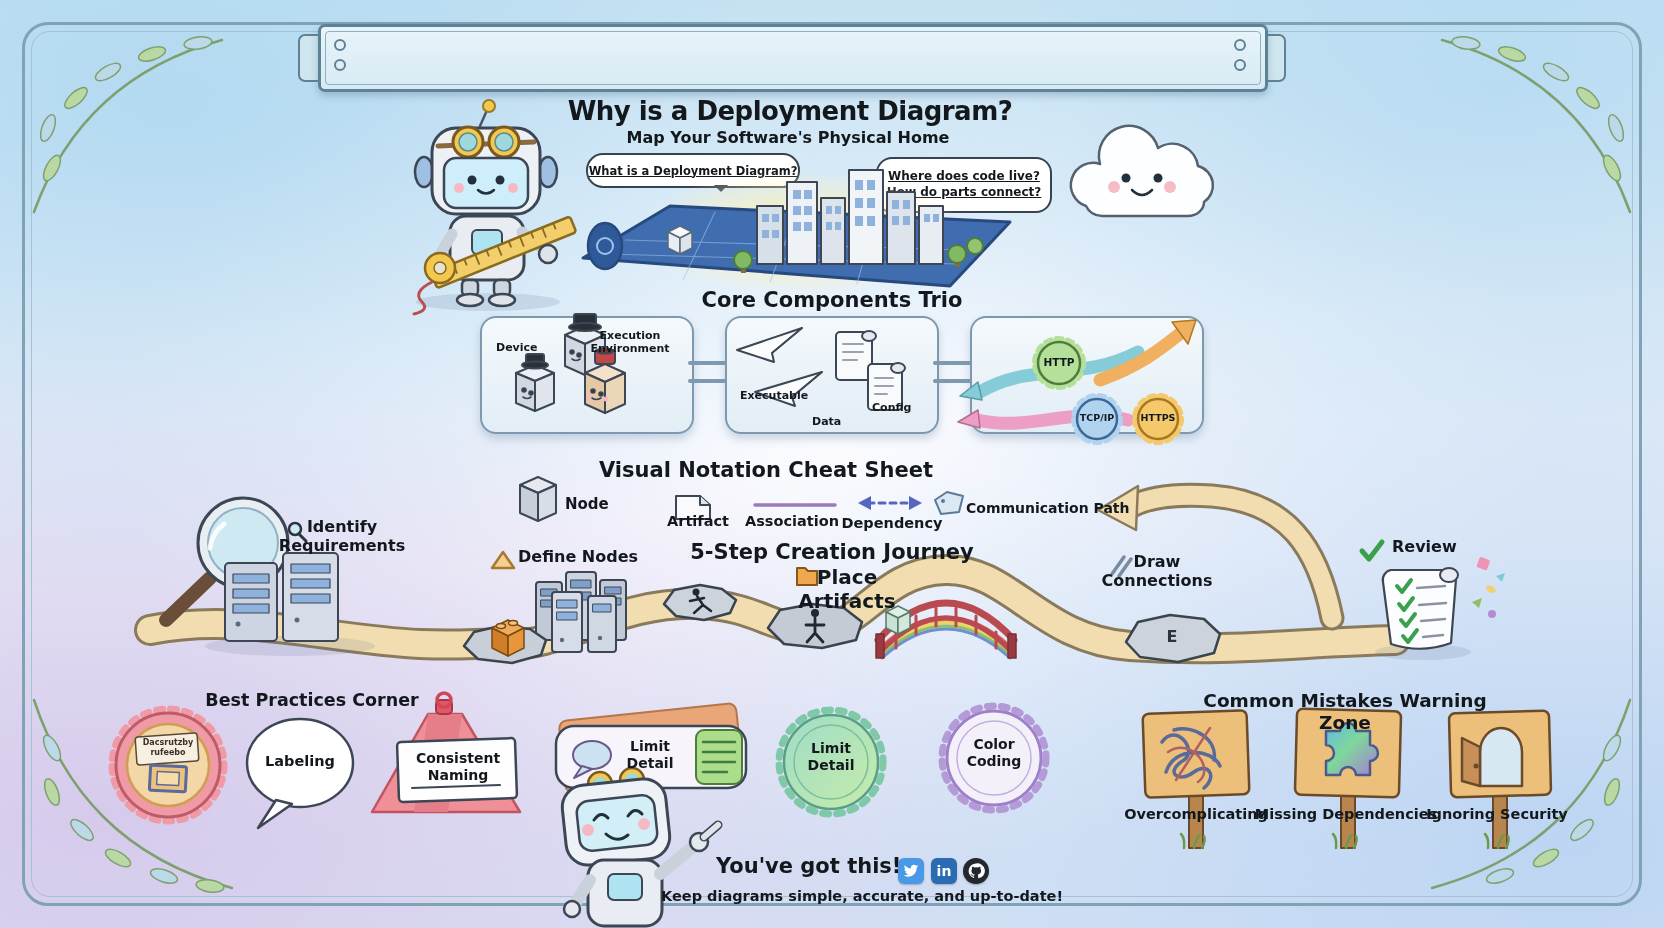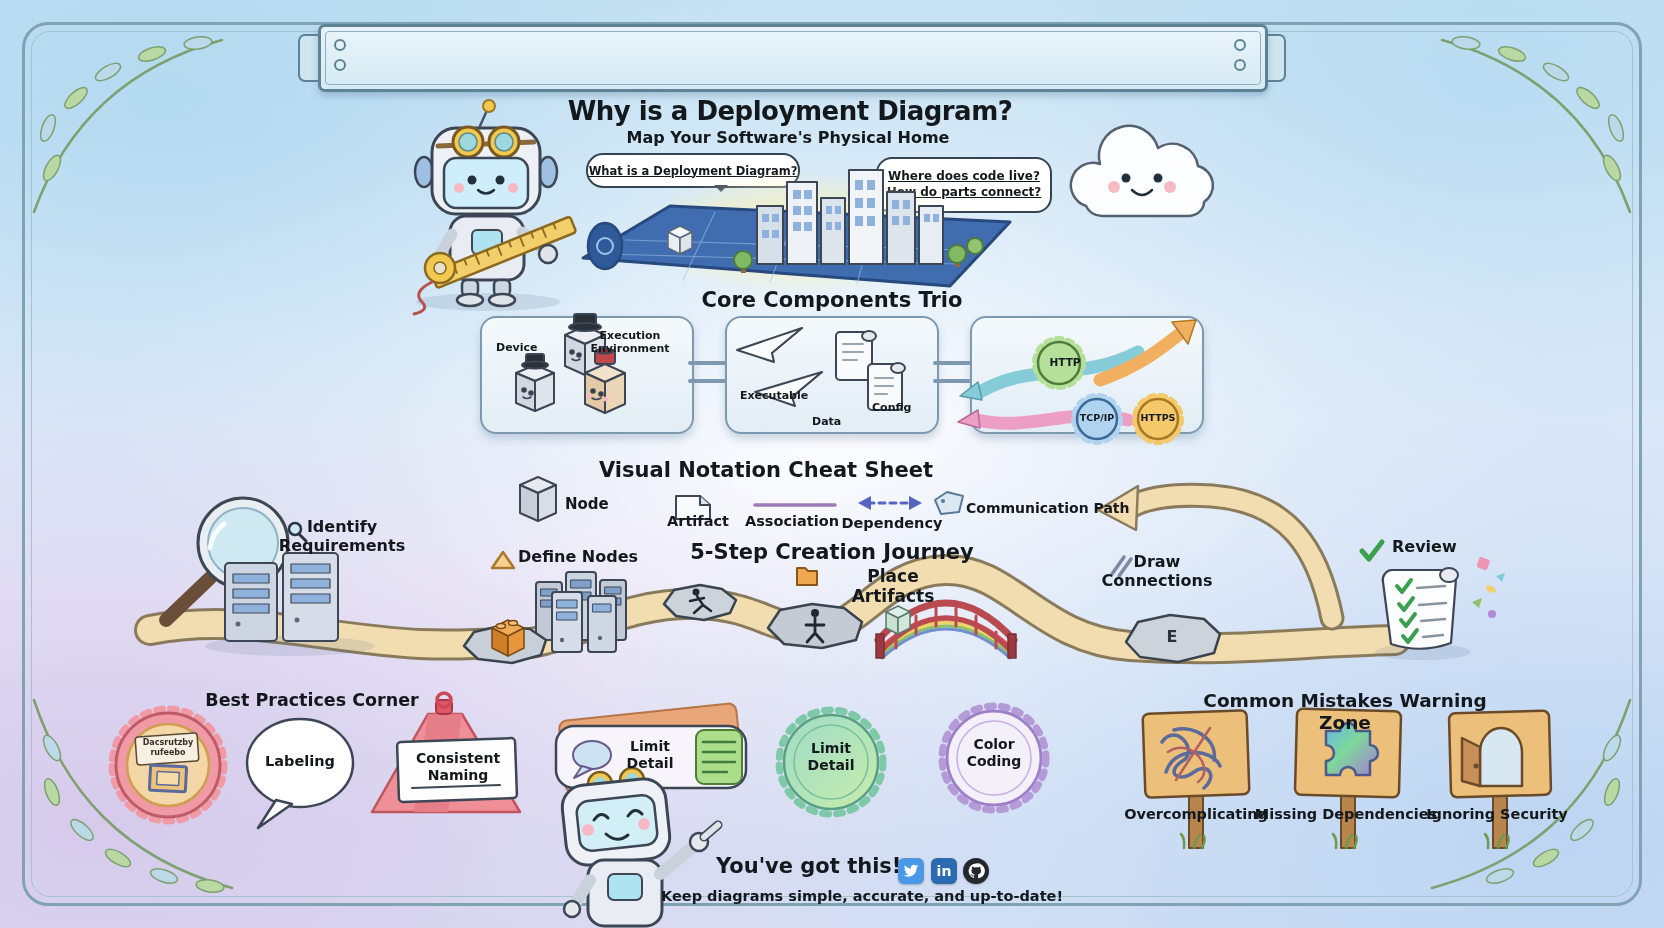--- a/index.html
+++ b/index.html
@@ -524,36 +524,36 @@
   <div class="tx ctr" style="left:790px;top:96px;font-size:26px;letter-spacing:-0.5px;">Why is a Deployment Diagram?</div>
   <div class="tx ctr" style="left:788px;top:129px;font-size:16px;">Map Your Software's Physical Home</div>
 
   <div class="tx ctr" style="left:832px;top:288px;font-size:21px;">Core Components Trio</div>
   <div class="tx" style="left:496px;top:342px;font-size:11px;">Device</div>
   <div class="tx ctr" style="left:630px;top:330px;font-size:11px;">Execution
 Environment</div>
   <div class="tx" style="left:740px;top:390px;font-size:11px;">Executable</div>
   <div class="tx" style="left:812px;top:416px;font-size:11px;">Data</div>
   <div class="tx" style="left:872px;top:402px;font-size:11px;">Config</div>
-  <div class="tx ctr" style="left:1059px;top:356px;font-size:10.5px;padding-left:12px;">HTTP</div>
+  <div class="tx ctr" style="left:1059px;top:356px;font-size:10.5px;">HTTP</div>
   <div class="tx ctr" style="left:1097px;top:412px;font-size:9.5px;">TCP/IP</div>
   <div class="tx ctr" style="left:1158px;top:412px;font-size:9.5px;">HTTPS</div>
 
   <div class="tx ctr" style="left:766px;top:458px;font-size:21px;">Visual Notation Cheat Sheet</div>
   <div class="tx" style="left:565px;top:496px;font-size:15px;">Node</div>
   <div class="tx ctr" style="left:698px;top:513px;font-size:14.5px;">Artifact</div>
   <div class="tx ctr" style="left:792px;top:513px;font-size:14.5px;">Association</div>
   <div class="tx ctr" style="left:892px;top:515px;font-size:14.5px;">Dependency</div>
   <div class="tx" style="left:966px;top:500px;font-size:14px;">Communication Path</div>
 
   <div class="tx ctr" style="left:832px;top:540px;font-size:21px;">5-Step Creation Journey</div>
   <div class="tx ctr" style="left:342px;top:518px;font-size:16px;">Identify
 Requirements</div>
   <div class="tx ctr" style="left:578px;top:548px;font-size:16px;">Define Nodes</div>
-  <div class="tx ctr" style="left:847px;top:566px;font-size:17px;margin-left:46px;">Place
+  <div class="tx ctr" style="left:847px;top:566px;font-size:20px;">Place
 Artifacts</div>
   <div class="tx ctr" style="left:1157px;top:553px;font-size:16px;">Draw
 Connections</div>
   <div class="tx" style="left:1392px;top:538px;font-size:16px;">Review</div>
   <div class="tx ctr" style="left:1172px;top:628px;font-size:16px;color:#2a3440;">E</div>
 
   <div class="tx ctr" style="left:312px;top:690px;font-size:17.5px;">Best Practices Corner</div>
   <div class="tx ctr" style="left:168px;top:738px;font-size:8px;color:#3a3226;line-height:1.3;">Dacsrutzby
 rufeebo</div>
   <div class="tx ctr" style="left:300px;top:753px;font-size:14.5px;">Labeling</div>

